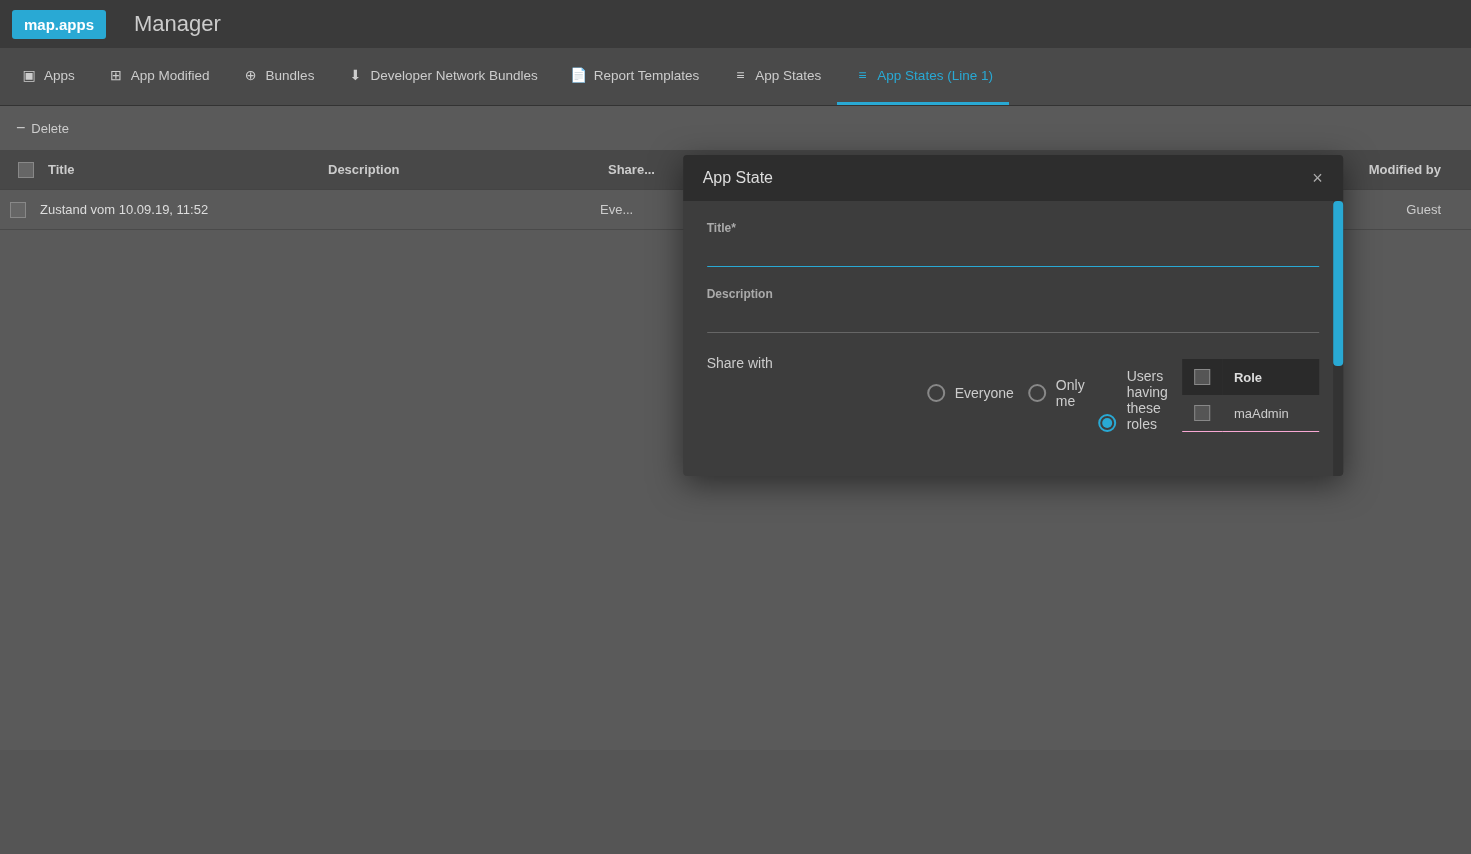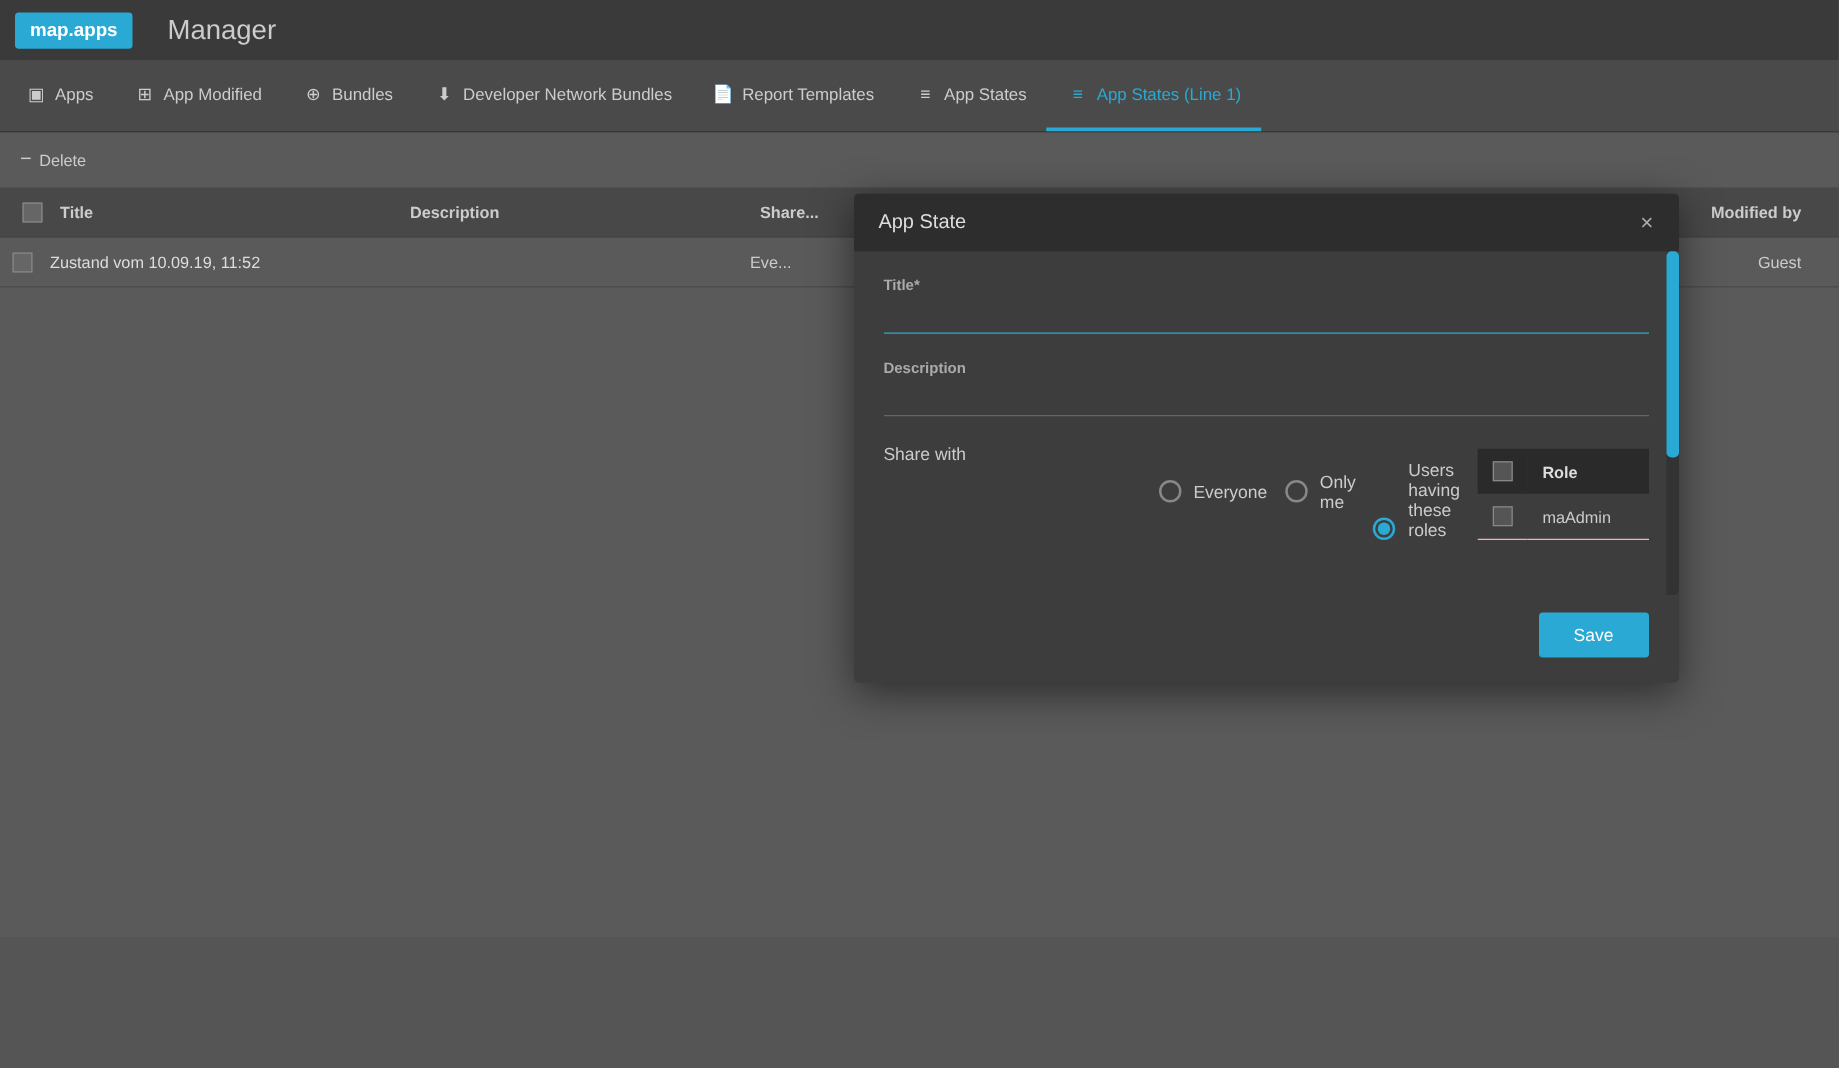--- a/index.html
+++ b/index.html
@@ -428,16 +428,13 @@
           </table>
         </div>
       </div>
     </div>
 
     <div class="dialog-scrollbar">
       <div class="scrollbar-thumb"></div>
     </div>
   </div>
 
-  <div class="dialog-footer">
-    <button class="btn-save">Save</button>
-  </div>
 </div>
 
 </body></html>

